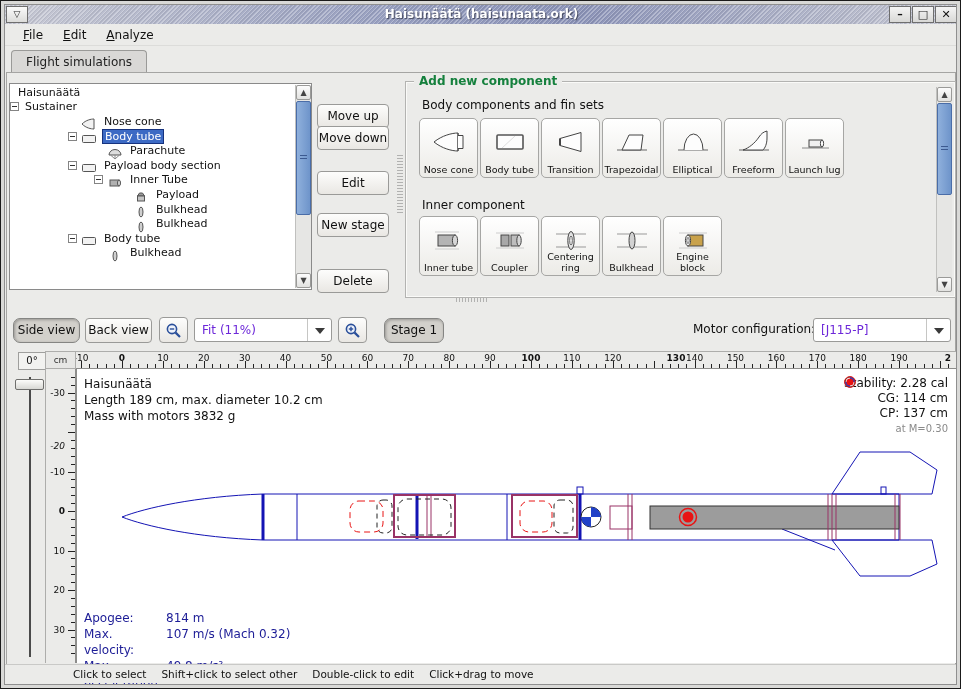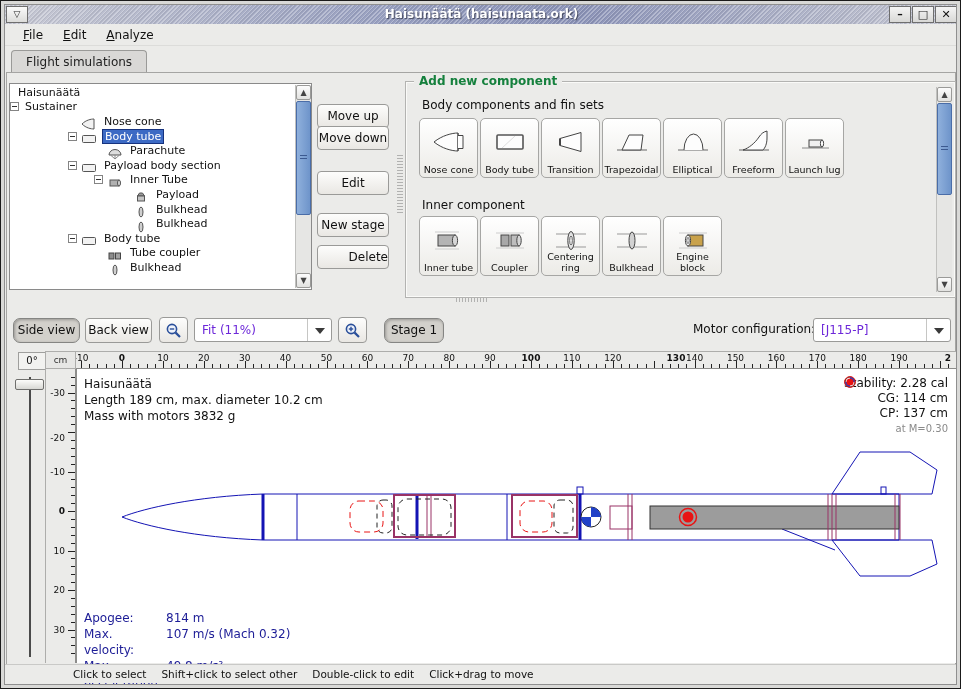--- a/index.html
+++ b/index.html
@@ -196,48 +196,40 @@
           <div class="tree-row" style="padding-left: 58px;">
             <span class="expander"></span>
             <span class="t-icon"><svg width="16" height="12" viewBox="0 0 16 12">
                 <rect x="1.5" y="2.5" width="13" height="7" fill="#f2f2f2" stroke="#555" rx="1"></rect>
               </svg></span>
             <span class="tree-label">Body tube</span>
           </div>
           <div class="tree-row" style="padding-left: 84px;">
             <span class="exp-blank"></span>
             <span class="t-icon"><svg width="16" height="12" viewBox="0 0 16 12">
-                <rect x="2" y="3" width="5" height="6" fill="#8c8c8c" stroke="#444"></rect>
-                <rect x="8.5" y="3" width="5" height="6" fill="#a2a2a2" stroke="#444"></rect>
-              </svg></span>
-            <span class="tree-label">Tube coupler</span>
-          </div>
-          <div class="tree-row" style="padding-left: 84px;">
-            <span class="exp-blank"></span>
-            <span class="t-icon"><svg width="16" height="12" viewBox="0 0 16 12">
                 <ellipse cx="8" cy="6" rx="2" ry="5" fill="#cfcfcf" stroke="#555"></ellipse>
               </svg></span>
             <span class="tree-label">Bulkhead</span>
           </div>
         </div>
     <div class="sb-v" style="right:0;">
       <div class="sb-btn" style="top:0;">▲</div>
       <div class="sb-thumb" style="top:16px;height:114px;">
             <div class="sb-grip"></div>
           </div>
       <div class="sb-btn" style="bottom:0;">▼</div>
     </div>
   </div>
 
   <div id="tree-btns">
         <div class="btn col-btn" style="top: 86px; line-height: 22px; margin-top: 13px;">Move up</div>
         <div class="btn col-btn" style="top: 121px; line-height: 22px;">Move down</div>
         <div class="btn col-btn" style="top: 166px; line-height: 22px;">Edit</div>
         <div class="btn col-btn" style="top: 208px; line-height: 22px;">New stage</div>
-        <div class="btn col-btn" style="top: 240px; line-height: 22px; text-align: right;">Delete</div>
+        <div class="btn col-btn" style="top: 264px; line-height: 22px;">Delete</div>
       </div>
   <div class="split-v"></div>
   <div class="split-h"></div>
 
   <div class="add-panel">
     <div class="add-title">Add new component</div>
     <div class="grp-label" style="top:16px;">Body components and fin sets</div>
     <div class="comp-row" style="top:36px;" id="comp-row-0">
           <div class="comp-btn">
             <span style="position: absolute; left: 50%; top: 5px; transform: translateX(-50%);">
@@ -567,21 +559,21 @@
         <div class="vtick" style="top: 221px; width: 7px;"></div>
         <div class="vtick" style="top: 228.9px; width: 4px;"></div>
         <div class="vtick" style="top: 236.8px; width: 4px;"></div>
         <div class="vtick" style="top: 244.7px; width: 4px;"></div>
         <div class="vtick" style="top: 252.6px; width: 4px;"></div>
         <div class="vtick" style="top: 260.5px; width: 7px;"></div>
         <div class="vtick" style="top: 268.4px; width: 4px;"></div>
         <div class="vtick" style="top: 276.3px; width: 4px;"></div>
         <div class="vtick" style="top: 284.2px; width: 4px;"></div>
         <span class="vlabel" style="top: 23.5px;">-30</span>
-        <span class="vlabel" style="top: 69px;">-20</span>
+        <span class="vlabel" style="top: 77px; font-style: italic;">-20</span>
         <span class="vlabel" style="top: 102.5px;">-10</span>
         <span class="vlabel bold" style="top: 142px;">0</span>
         <span class="vlabel" style="top: 181.5px;">10</span>
         <span class="vlabel" style="top: 221px;">20</span>
         <span class="vlabel" style="top: 260.5px;">30</span>
       </div>
 
   <div class="canvas">
     <svg width="880" height="294" viewBox="0 0 880 294">
 

